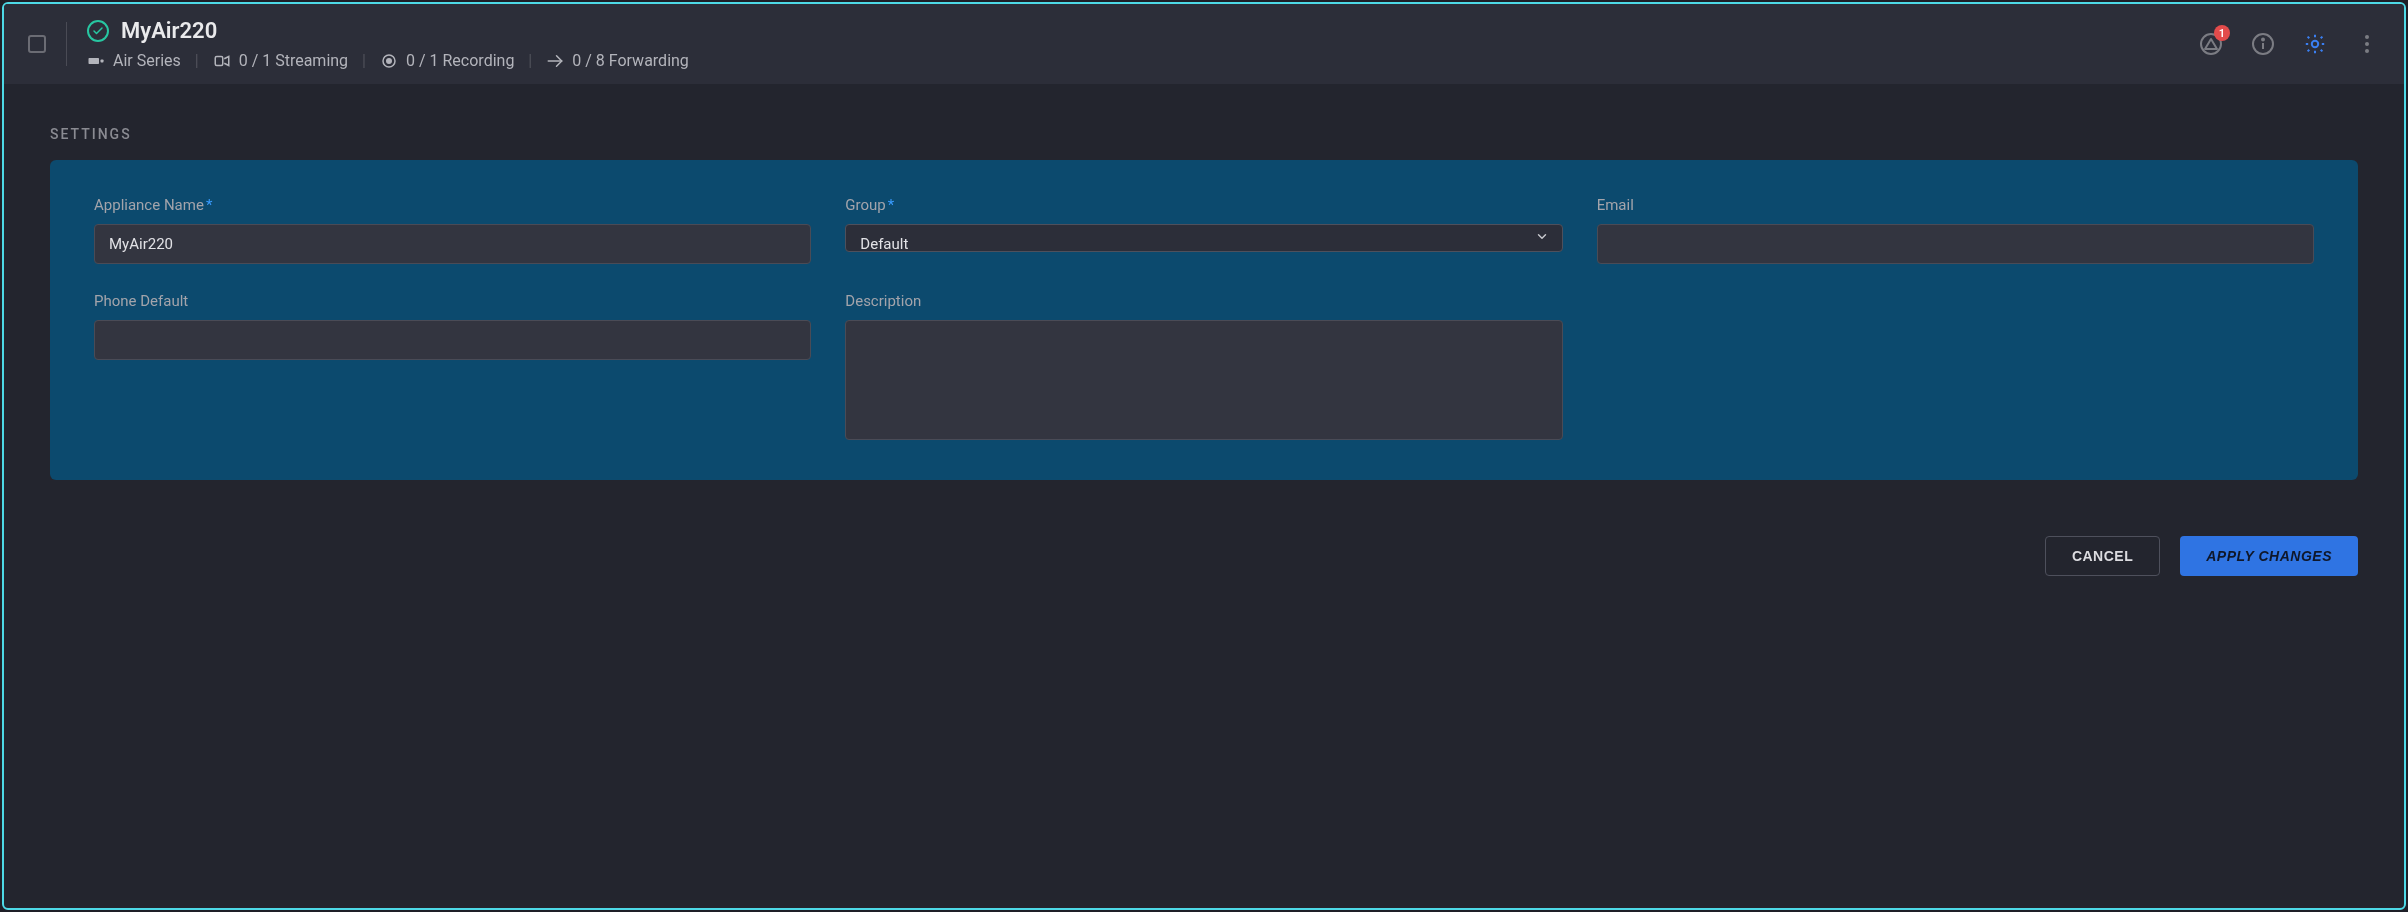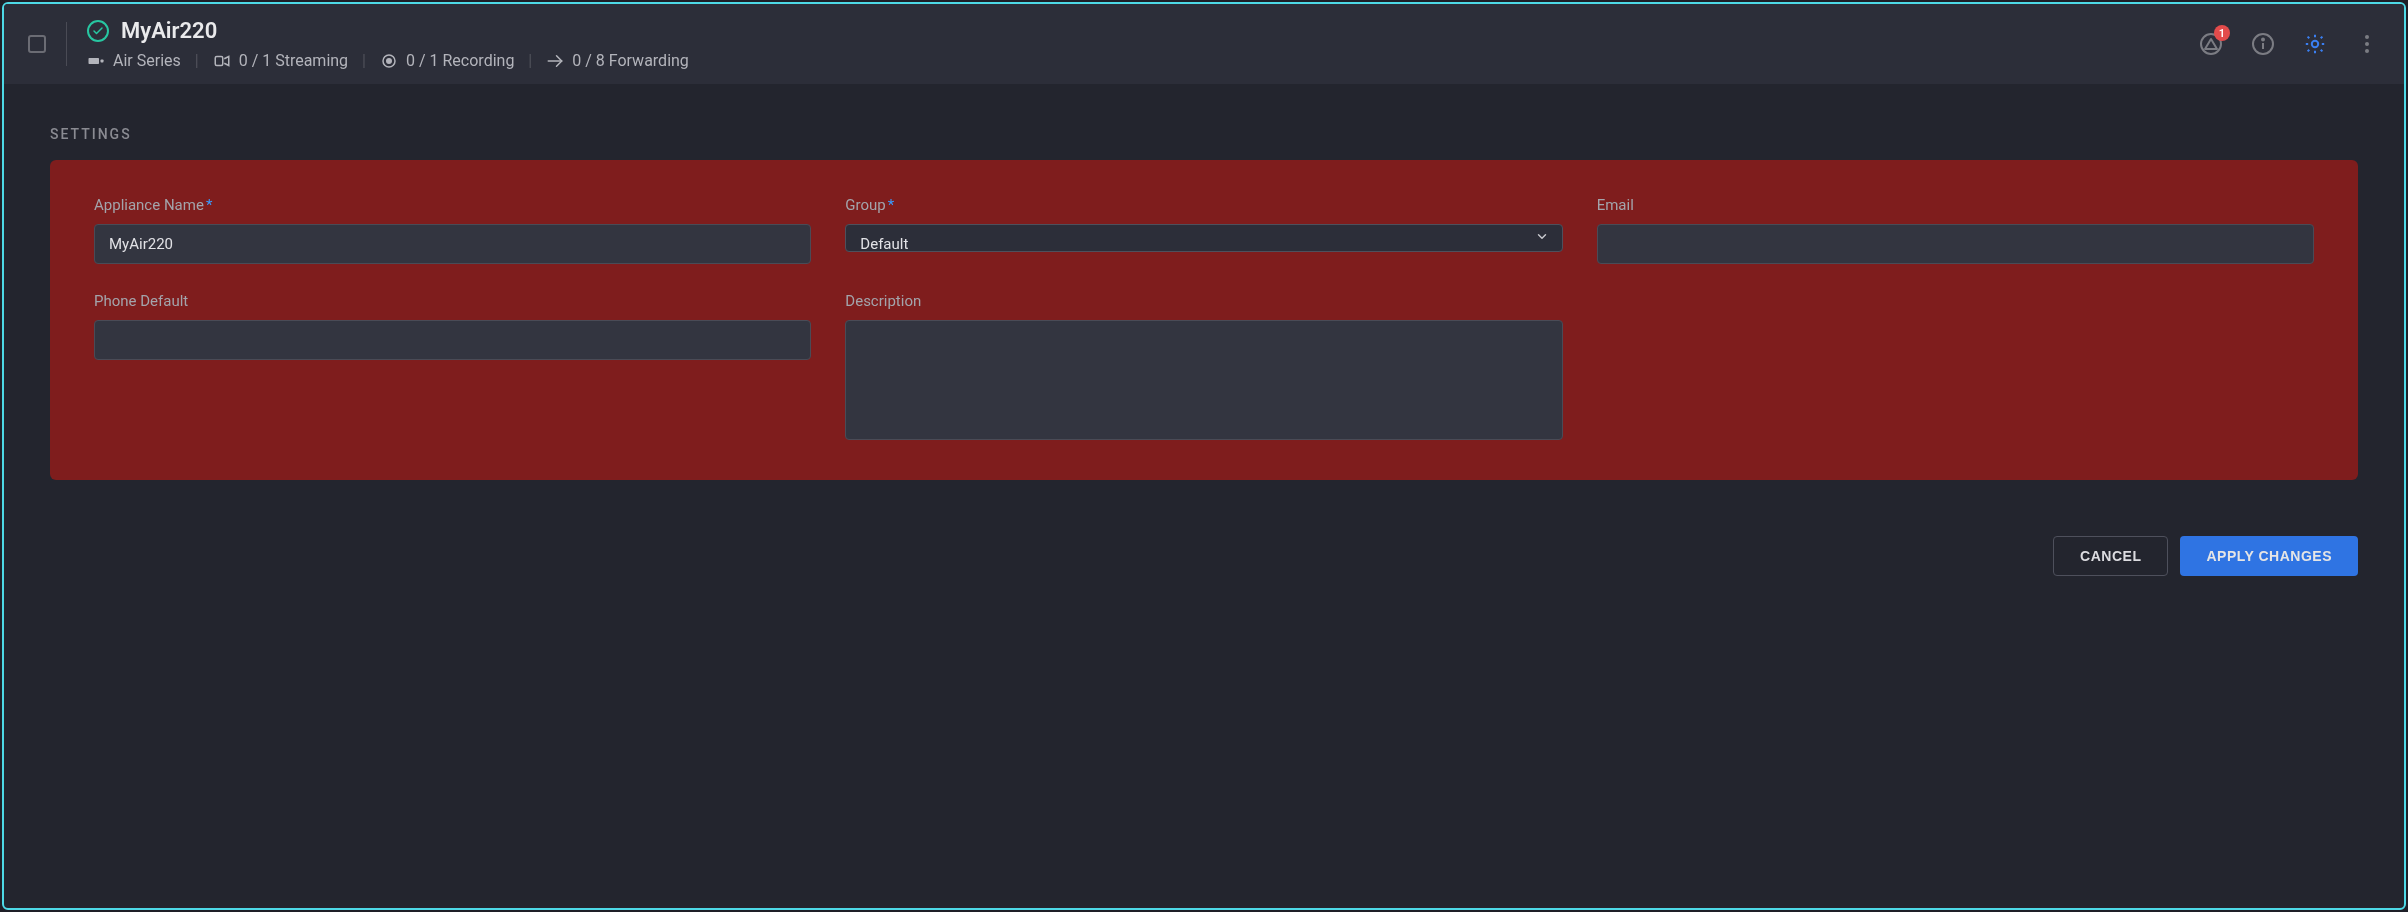--- a/index.html
+++ b/index.html
@@ -62,21 +62,21 @@
   .badge {
     position: absolute; top: -6px; right: -6px; background: #e34b4b; color: #fff;
     font-size: 11px; font-weight: 600; min-width: 16px; height: 16px; border-radius: 8px;
     display:flex; align-items:center; justify-content:center; padding: 0 4px;
   }
 
   
   .body-area { flex: 1; overflow-y: auto; padding: 42px 46px 30px 46px; display:flex; flex-direction:column;}
   .section-label { color: #8a8b92; letter-spacing: 2px; font-size: 14px; font-weight:500; margin-bottom: 18px; }
   .panel {
-    background: #7f1d1d;
+    background: #0c4a6e;
     border-radius: 6px;
     padding: 36px 44px 40px 44px;
   }
   .form-grid {
     display: grid;
     grid-template-columns: repeat(3, 1fr);
     column-gap: 34px;
     row-gap: 28px;
   }
   .form-field { display: flex; flex-direction: column; gap: 10px; }
@@ -95,28 +95,28 @@
   }
   .text-input { height: 40px; }
   .select-wrap { position: relative; }
   .select-input { height: 28px; appearance: none; -webkit-appearance:none; cursor: pointer; padding-right: 40px; background:#2c2e39; border:1px solid #4e505c;}
   .select-caret { position: absolute; right: 14px; top: 50%; transform: translateY(-50%); pointer-events: none; color:#c5c6cc;}
   .select-caret svg { width: 14px; height: 14px; }
   .textarea-input { height: 120px; resize: none; }
   .span2 { grid-column: span 1; }
 
   
-  .actions-row { display: flex; justify-content: flex-end; gap: 12px; margin-top: 56px; }
+  .actions-row { display: flex; justify-content: flex-end; gap: 20px; margin-top: 56px; }
   .btn {
     font-size: 14px; font-weight: 600; letter-spacing: 0.5px;
     border-radius: 4px; padding: 11px 26px; cursor: pointer;
     text-transform: uppercase; border: none;
   }
   .btn-secondary { background: transparent; border: 1px solid #4e505c; color: #dcdce0; }
-  .btn-primary { background: #2f74e3; color: #e5e5e5; }
+  .btn-primary { background: #2f74e3; color: #0f172a; font-style: italic; }
 </style>
 </head>
 <body>
 
 <div class="app-frame">
 
   <div class="header">
     <div class="checkbox"></div>
     <div class="vsep"></div>
 

